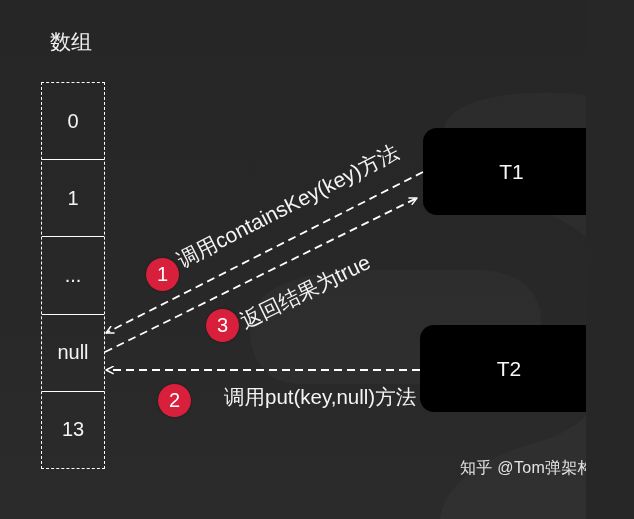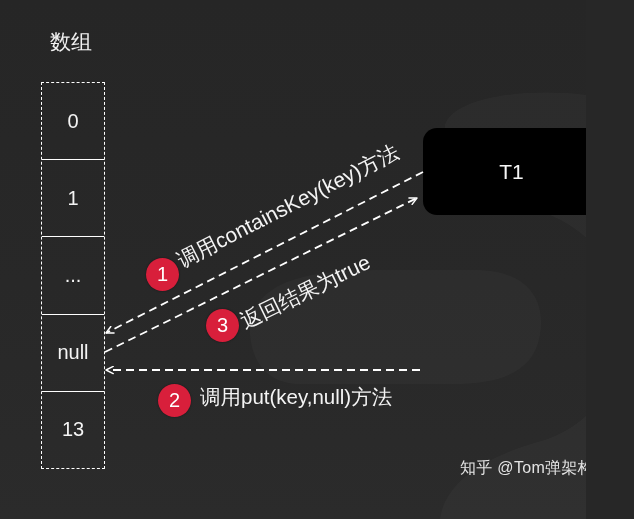--- a/index.html
+++ b/index.html
@@ -29,21 +29,21 @@
       display: flex; align-items: center; justify-content: center;
       font-size: 21px; color: #f6f6f6;
     }
     .badge {
       position: absolute; width: 33px; height: 33px; border-radius: 50%;
       background: #d81f3b; color: #ffffff; font-size: 20px;
       display: flex; align-items: center; justify-content: center;
       box-shadow: 0 0 2px rgba(0,0,0,0.5);
     }
     .step-label-h {
-      position: absolute; font-size: 20.5px; line-height: 24px; color: #f4f4f4; white-space: nowrap;
+      position: absolute; font-size: 20.5px; line-height: 24px; color: #f4f4f4; white-space: nowrap; margin-left: 24px;
     }
     .watermark {
       position: absolute; left: 460px; top: 458px; font-size: 16px; line-height: 20px;
       color: #e4e4e4; white-space: nowrap; letter-spacing: 0.3px;
     }
     .rot-text { font-family: "Liberation Sans", "DejaVu Sans", sans-serif; font-size: 21px; fill: #f4f4f4; }
   </style>
 </head>
 <body>
 
@@ -59,20 +59,23 @@
   <div class="array">
     <div class="cell">0</div>
     <div class="cell">1</div>
     <div class="cell">...</div>
     <div class="cell">null</div>
     <div class="cell">13</div>
   </div>
 
   <div class="thread" style="left:423px; top:128px; width:177px; height:87px;">
     <span>T1</span>
+  </div>
+  <div class="thread" style="left:420px; top:325px; width:178px; height:87px;">
+    <span>T2</span>
   </div>
 
   <svg class="lines-svg" viewBox="0 0 634 519">
     <defs>
       <marker id="chev" viewBox="0 0 10 10" refX="9" refY="5" markerWidth="9" markerHeight="9" markerUnits="userSpaceOnUse" orient="auto">
         <path d="M 1 1 L 9 5 L 1 9" fill="none" stroke="#ffffff" stroke-width="1.6" stroke-linecap="round" stroke-linejoin="round"></path>
       </marker>
     </defs>
 
     <line x1="423" y1="172" x2="106" y2="333" stroke="#ffffff" stroke-width="1.8" stroke-dasharray="8 5" marker-end="url(#chev)"></line>

